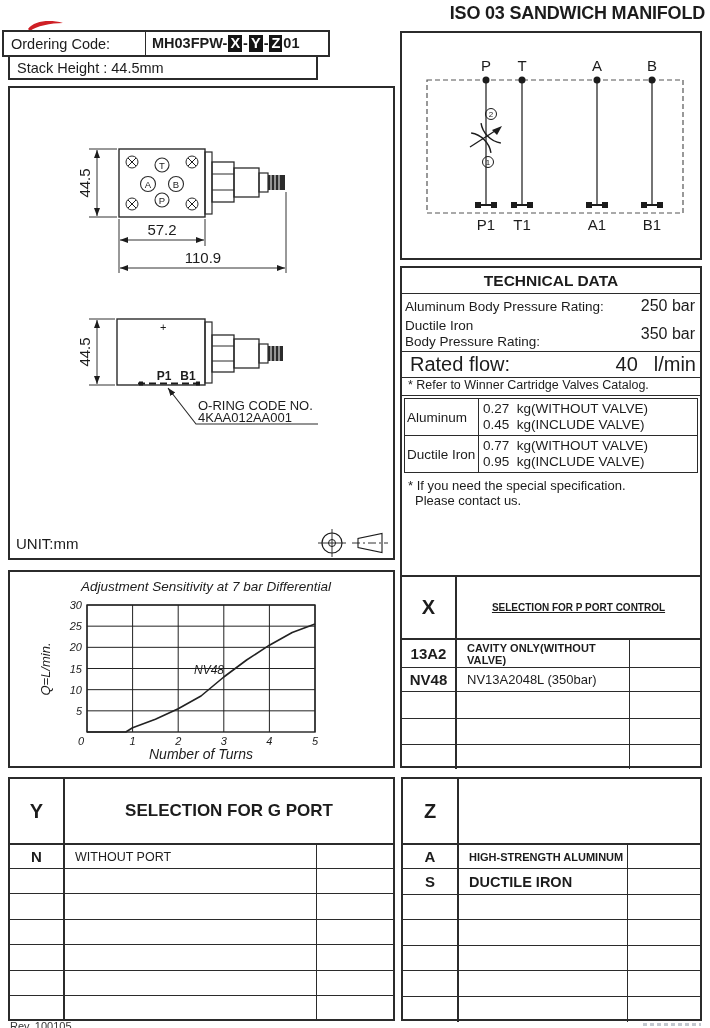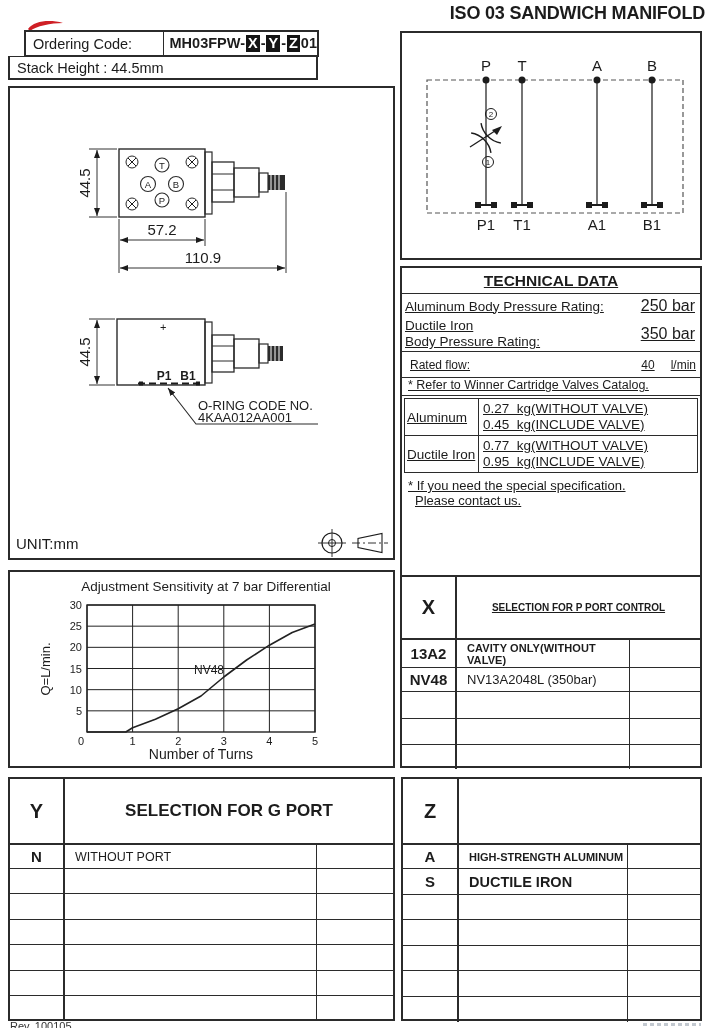--- a/index.html
+++ b/index.html
@@ -6,49 +6,49 @@
   #page{position:relative;width:710px;height:1028px;background:#fff;overflow:hidden;
         font-family:"Liberation Sans","DejaVu Sans",sans-serif;color:#1c1c1c;}
   .abs{position:absolute;}
   .panel{position:absolute;border:2px solid #2b2b2b;background:#fff;box-sizing:border-box;}
 
   
   #page-title{top:3px;right:5px;font-size:18px;font-weight:bold;letter-spacing:-0.2px;}
   #logo{top:18px;left:27px;}
 
   
-  #ord-row1{top:30px;left:24px;width:295px;height:27px;border:2px solid #2b2b2b;box-sizing:border-box;display:flex;align-items:center;}
+  #ord-row1{top:30px;left:2px;width:328px;height:27px;border:2px solid #2b2b2b;box-sizing:border-box;display:flex;align-items:center;}
   #ord-row1 .cell-label{width:142px;height:100%;border-right:1.5px solid #2b2b2b;display:flex;align-items:center;padding-left:7px;box-sizing:border-box;font-size:14.5px;}
   #ord-row1 .cell-code{flex:1;display:flex;align-items:center;padding-left:6px;font-size:14.5px;font-weight:bold;white-space:nowrap;}
   #ord-row2{top:56px;left:8px;width:310px;height:24px;border:2px solid #2b2b2b;border-top-width:1.5px;box-sizing:border-box;display:flex;align-items:center;padding-left:7px;font-size:14.5px;}
   .codebox{display:inline-block;background:#141414;color:#fff;font-weight:bold;padding:0 2px;margin:0 1px;line-height:1.15;}
   .codebox.small{font-size:12px;}
 
   
   #left-panel{top:86px;left:8px;width:387px;height:474px;}
   #schem-panel{top:31px;left:400px;width:302px;height:229px;}
-  #tech-panel{top:266px;left:400px;width:302px;height:330px;text-decoration:underline;}
-  #chart-panel{top:570px;left:8px;width:387px;height:198px;}
+  #tech-panel{top:266px;left:400px;width:302px;height:330px;}
+  #chart-panel{top:570px;left:8px;width:387px;height:198px;font-style:italic;}
   #xtable{top:575px;left:400px;width:302px;height:193px;}
   #ytable{top:777px;left:8px;width:387px;height:244px;}
   #ztable{top:777px;left:401px;width:301px;height:244px;}
 
   svg text{fill:#1c1c1c;}
   .lw{stroke:#2b2b2b;fill:none;}
 
   
   #tech-panel{font-size:13.5px;}
   .tech-header{height:25px;border-bottom:1.5px solid #2b2b2b;display:flex;align-items:center;justify-content:center;font-size:15.5px;font-weight:bold;}
   .tech-row{display:flex;align-items:center;box-sizing:border-box;}
   .tr-alu{height:23px;padding:1px 5px 0 3px;}
   .tr-iron{height:35px;border-bottom:1.5px solid #2b2b2b;padding:0 5px 0 3px;}
   .tr-iron .tl{line-height:16px;}
   .tl{flex:1;font-size:13.5px;}
   .tv{font-size:16px;}
-  .tr-flow{height:26px;border-bottom:1.5px solid #2b2b2b;padding:0 4px 0 8px;font-size:12px;}
+  .tr-flow{height:26px;border-bottom:1.5px solid #2b2b2b;padding:0 4px 0 8px;font-size:20px;}
   .tr-flow .fl{flex:1;}
   .tr-flow .fu{margin-left:16px;}
   .cart-block{padding:4px 0 2px 5px;height:42px;box-sizing:border-box;font-size:15px;}
   .cart-l2{padding-left:18px;margin-top:1px;white-space:nowrap;}
   .tech-note1{font-size:12.5px;padding:0 0 3px 6px;border-bottom:1.5px solid #2b2b2b;}
   .weight-table{margin:2px 2px 0 2px;border:1.5px solid #2b2b2b;}
   .wrow{display:flex;border-bottom:1.5px solid #2b2b2b;}
   .wrow:last-child{border-bottom:none;}
   .wlabel{width:74px;border-right:1.5px solid #2b2b2b;display:flex;align-items:center;padding-left:2px;font-size:13.5px;box-sizing:border-box;}
   .wvals{flex:1;padding:2px 0 2px 4px;font-size:13.5px;line-height:16px;}

